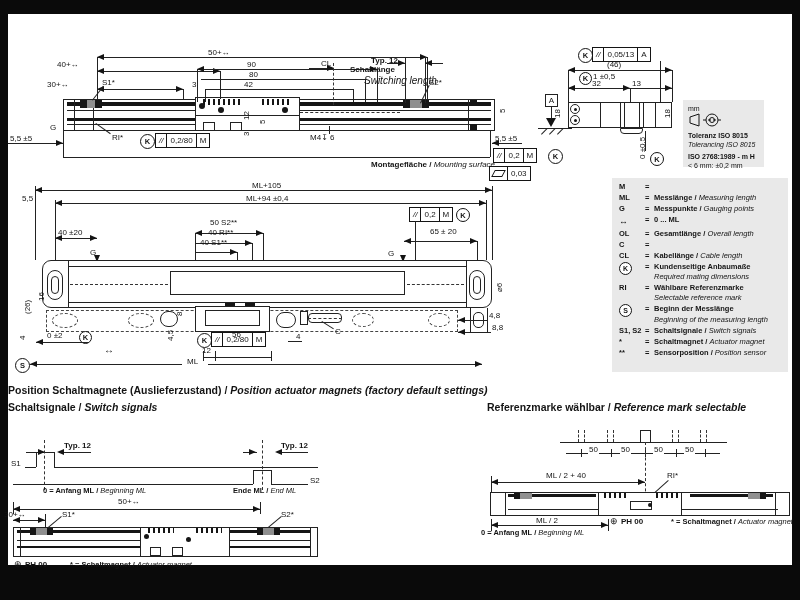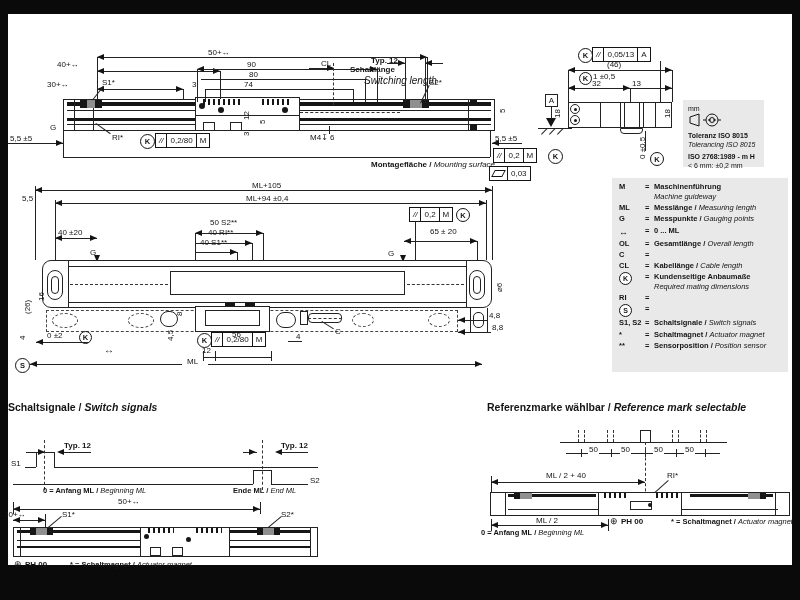--- a/index.html
+++ b/index.html
@@ -96,21 +96,21 @@
 <div class="lbl" style="left:102px;top:79px">S1*</div>
 <div class="ld" style="left:92px;top:100px;width:18px;transform:rotate(-52deg)"></div>
 <div class="lbl wbg" style="left:246px;top:61px">90</div>
 <div class="hl" style="left:197px;top:69px;width:180px"></div>
 <div class="aw l" style="left:197px;top:66px"></div>
     <div class="aw r" style="left:370px;top:66px"></div>
 <div class="vl" style="left:377px;top:69px;height:33px"></div>
 <div class="lbl wbg" style="left:248px;top:71px">80</div>
 <div class="hl" style="left:201px;top:79px;width:164px"></div>
 <div class="vl" style="left:365px;top:79px;height:23px"></div>
-<div class="lbl wbg" style="left:243px;top:81px">74</div>
+<div class="lbl wbg" style="left:243px;top:81px">42</div>
 <div class="hl" style="left:205px;top:89px;width:148px"></div>
 <div class="vl" style="left:353px;top:89px;height:13px"></div>
 <div class="lbl" style="left:192px;top:81px">3</div>
 <div class="vl" style="left:197px;top:69px;height:33px"></div>
 <div class="vl" style="left:205px;top:89px;height:13px"></div>
 <div class="lbl rot" style="left:243px;top:120px">12</div>
 <div class="lbl rot" style="left:259px;top:124px">5</div>
 <div class="lbl rot" style="left:243px;top:136px">3</div>
 <div class="lbl rot" style="left:499px;top:113px">5</div>
 <div class="lbl" style="left:321px;top:60px">CL</div>
@@ -222,21 +222,20 @@
   <div class="irow b">Toleranz ISO 8015</div>
   <div class="irow it">Tolerancing ISO 8015</div>
   <div class="irow b" style="margin-top:3px">ISO 2768:1989 - m H</div>
   <div class="irow">&lt; 6 mm: ±0,2 mm</div>
 </div>
 
 <div class="gbox" style="left:612px;top:178px;width:176px;height:194px;padding:4px 2px 0 7px">
   <div class="lrow">
         <span class="lsym">M</span>
         <span class="leq">=</span>
-        <div class="ltxt"><span class="b">Maschinenführung</span><span class="it blk">Machine guideway</span></div>
       </div>
   <div class="lrow">
         <span class="lsym">ML</span>
         <span class="leq">=</span>
         <div class="ltxt"><span class="b">Messlänge /</span> <span class="it">Measuring length</span></div>
       </div>
   <div class="lrow">
         <span class="lsym">G</span>
         <span class="leq">=</span>
         <div class="ltxt"><span class="b">Messpunkte /</span> <span class="it">Gauging points</span></div>
@@ -261,24 +260,26 @@
         <div class="ltxt"><span class="b">Kabellänge /</span> <span class="it">Cable length</span></div>
       </div>
   <div class="lrow">
         <span class="lsym"><span class="kc2">K</span></span>
         <span class="leq">=</span>
         <div class="ltxt"><span class="b">Kundenseitige Anbaumaße</span><span class="it blk">Required mating dimensions</span></div>
       </div>
   <div class="lrow">
         <span class="lsym">RI</span>
         <span class="leq">=</span>
+        <div class="ltxt"><span class="b">Wählbare Referenzmarke</span><span class="it blk">Selectable reference mark</span></div>
       </div>
   <div class="lrow">
         <span class="lsym"><span class="kc2">S</span></span>
         <span class="leq">=</span>
+        <div class="ltxt"><span class="b">Beginn der Messlänge</span><span class="it blk">Beginning of the measuring length</span></div>
       </div>
   <div class="lrow">
         <span class="lsym">S1, S2</span>
         <span class="leq">=</span>
         <div class="ltxt"><span class="b">Schaltsignale /</span> <span class="it">Switch signals</span></div>
       </div>
   <div class="lrow">
         <span class="lsym">*</span>
         <span class="leq">=</span>
         <div class="ltxt"><span class="b">Schaltmagnet /</span> <span class="it">Actuator magnet</span></div>
@@ -402,20 +403,21 @@
 <div class="hl" style="left:470px;top:332px;width:17px"></div>
 <div class="ov" style="left:473px;top:312px;width:11px;height:16px;border-radius:5px"></div>
 <div class="lbl rot" style="left:496px;top:292px"><span>⌀</span><span>6</span></div>
 <div class="lbl" style="left:489px;top:312px">4,8</div>
 <div class="hl" style="left:458px;top:320px;width:30px"></div>
 <div class="aw l" style="left:458px;top:317px"></div>
 <div class="lbl" style="left:492px;top:324px">8,8</div>
 <div class="hl" style="left:458px;top:332px;width:33px"></div>
 <div class="aw l" style="left:458px;top:329px"></div>
 
+<div class="t2 b" style="left:8px;top:384px"><span>Position Schaltmagnete (Auslieferzustand) /</span> <span class="it">Position actuator magnets (factory default settings)</span></div>
 <div class="t2 b" style="left:8px;top:401px"><span>Schaltsignale /</span> <span class="it">Switch signals</span></div>
 <div class="t2 b" style="left:487px;top:401px"><span>Referenzmarke wählbar /</span> <span class="it">Reference mark selectable</span></div>
 
 <div class="lbl" style="left:11px;top:460px">S1</div>
 <div class="hl" style="left:25px;top:467px;width:11px"></div>
 <div class="vl" style="left:36px;top:452px;height:15px"></div>
 <div class="hl" style="left:36px;top:452px;width:18px"></div>
 <div class="vl" style="left:54px;top:452px;height:15px"></div>
 <div class="hl" style="left:54px;top:467px;width:264px"></div>
 <div class="hl" style="left:13px;top:484px;width:240px"></div>

